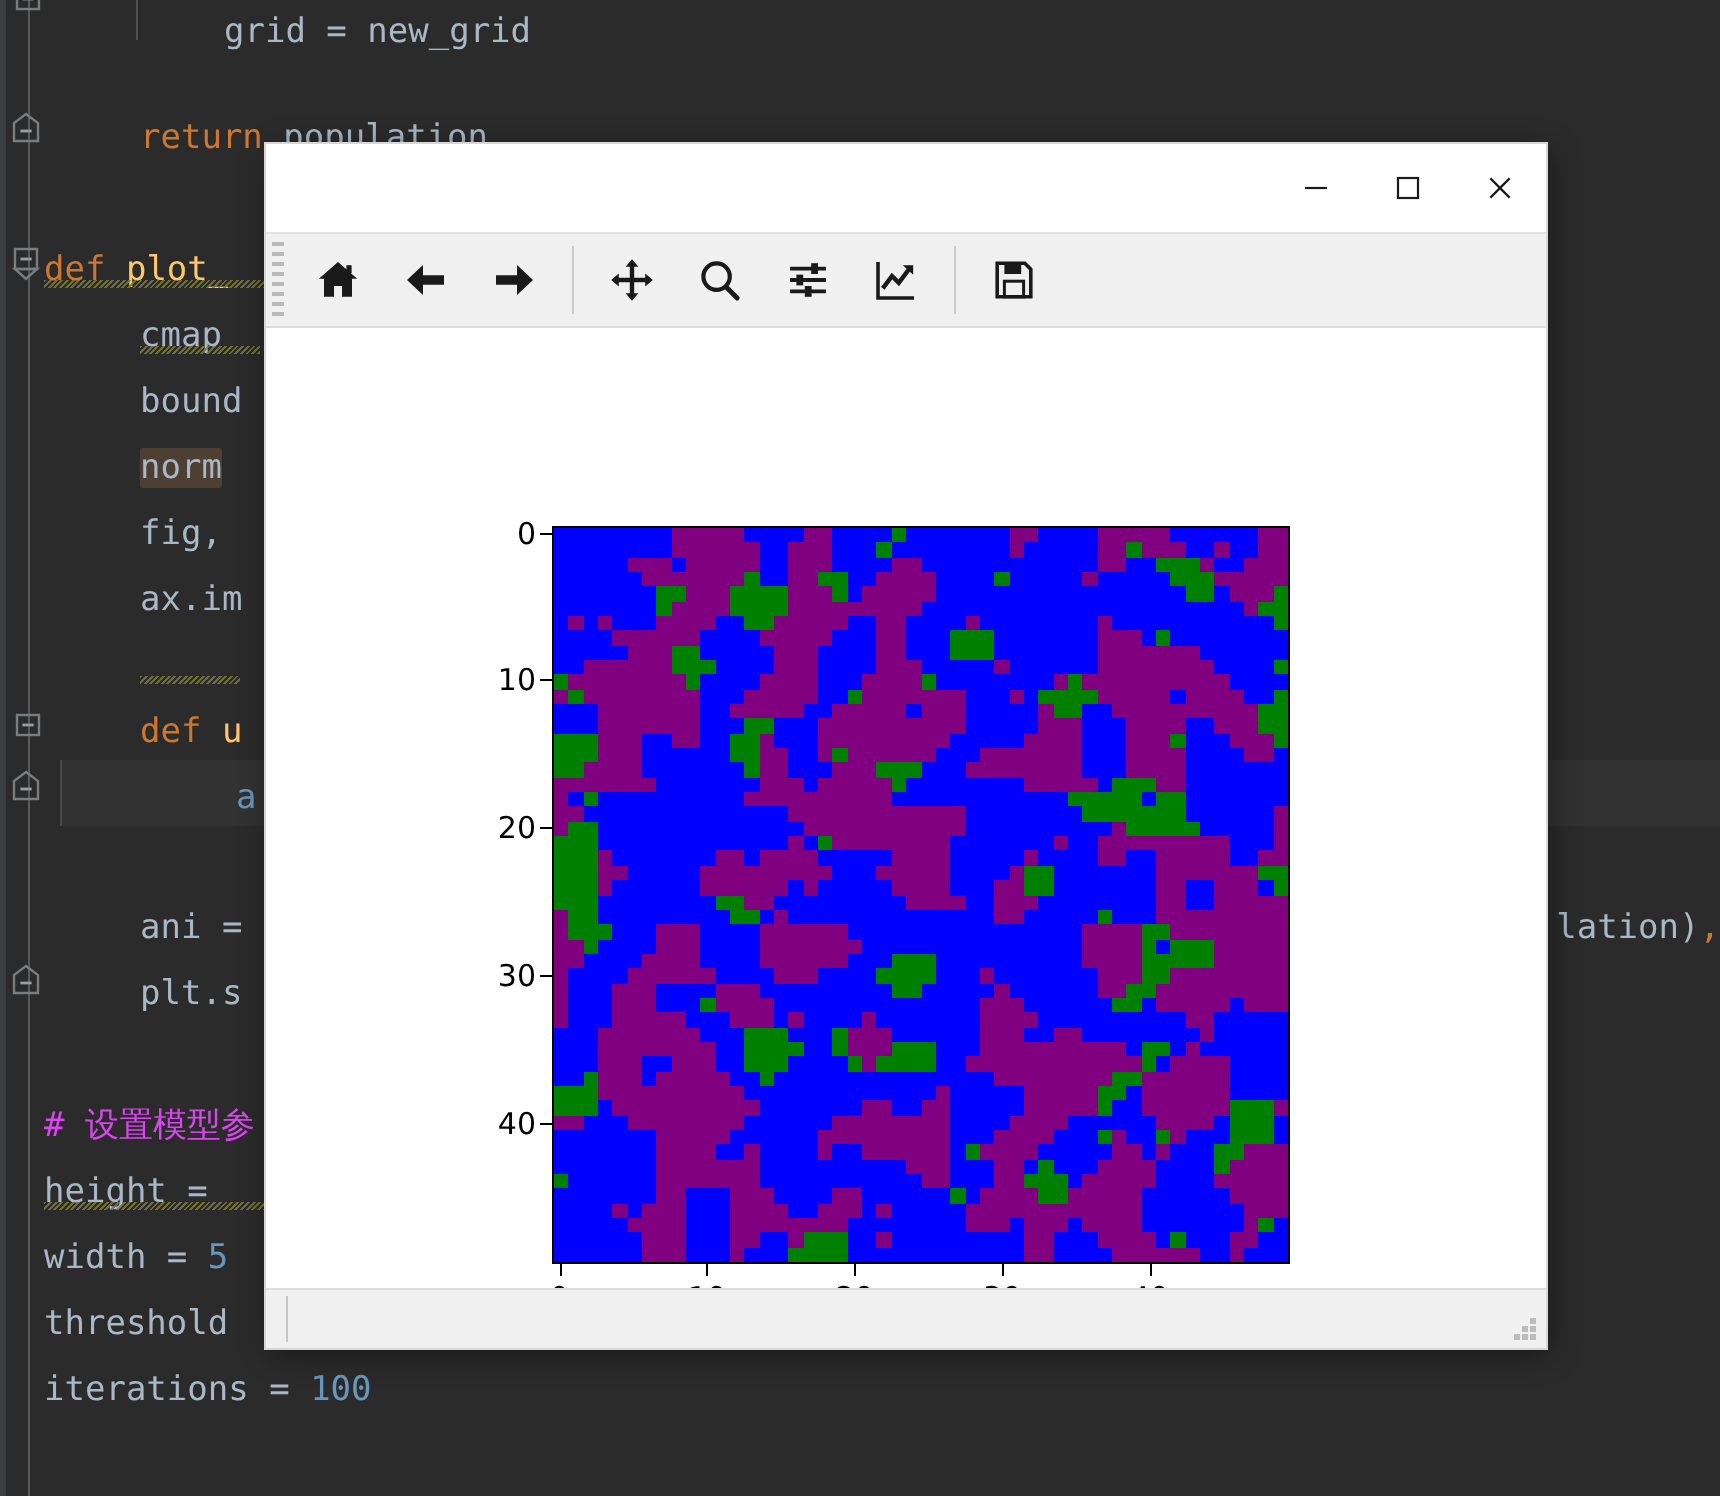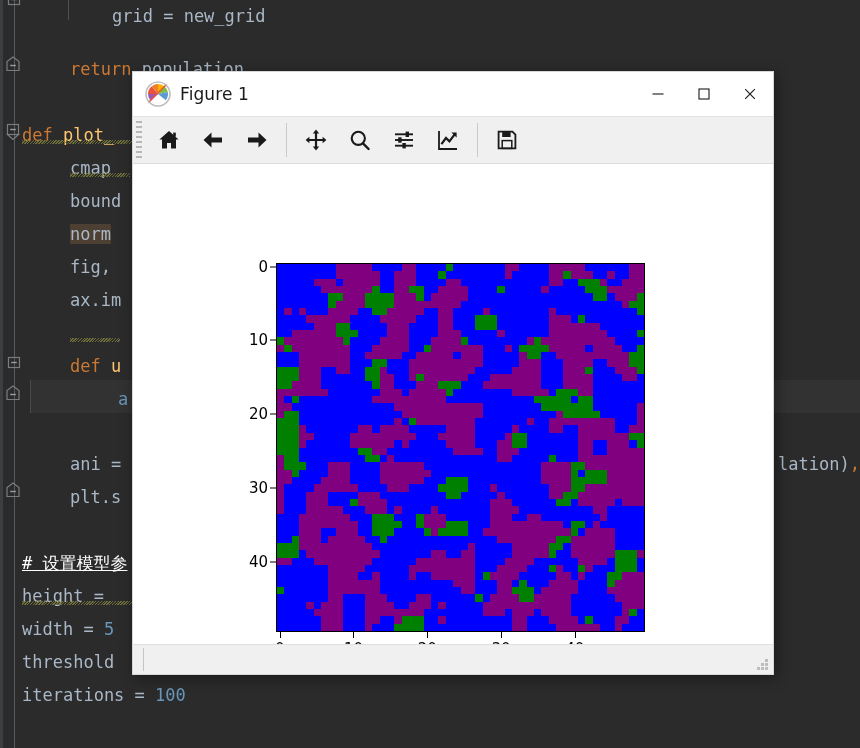--- a/index.html
+++ b/index.html
@@ -49,21 +49,21 @@
     left: 22px;
     height: 33px;
     line-height: 33px;
   }
   .code-line.right-frag { left: auto; right: 0; }
 
   .k-kw      { color: #cc7832; }
   .k-def     { color: #ffc66d; }
   .k-plain   { color: #a9b7c6; }
   .k-num     { color: #6897bb; }
-  .k-comment { color: #ffffff; text-decoration: underline; }
+  .k-comment { color: #d946ef; }
   .k-orange  { color: #cc7832; }
 
   .hl-occurrence {
     background: #4e3f33;
     border-radius: 1px;
   }
 
   
   #current-line-band {
     position: absolute; left: 30px; top: 380px; width: 830px; height: 33px;
@@ -268,36 +268,20 @@
         </svg>
       </div>
     </div>
 
   <div id="code"><div class="code-line" style="top: 0px; left: 112px;"><span class="k-plain">grid = new_grid</span></div><div class="code-line" style="top: 53px; left: 70px;"><span class="k-kw">return </span><span class="k-plain">population</span></div><div class="code-line" style="top: 119px; left: 22px;"><span class="k-kw">def </span><span class="k-def">plot_</span></div><div class="code-line" style="top: 152px; left: 70px;"><span class="k-plain">cmap</span></div><div class="code-line" style="top: 185px; left: 70px;"><span class="k-plain">bound</span></div><div class="code-line" style="top: 218px; left: 70px;"><span class="k-plain hl-occurrence">norm</span></div><div class="code-line" style="top: 251px; left: 70px;"><span class="k-plain">fig,</span></div><div class="code-line" style="top: 284px; left: 70px;"><span class="k-plain">ax.im</span></div><div class="code-line" style="top: 350px; left: 70px;"><span class="k-kw">def </span><span class="k-def">u</span></div><div class="code-line" style="top: 383px; left: 118px;"><span class="k-num">a</span></div><div class="code-line" style="top: 448px; left: 70px;"><span class="k-plain">ani = </span></div><div class="code-line" style="top: 481px; left: 70px;"><span class="k-plain">plt.s</span></div><div class="code-line" style="top: 547px; left: 22px;"><span class="k-comment"># 设置模型参</span></div><div class="code-line" style="top: 580px; left: 22px;"><span class="k-plain">height = </span></div><div class="code-line" style="top: 613px; left: 22px;"><span class="k-plain">width = </span><span class="k-num">5</span></div><div class="code-line" style="top: 646px; left: 22px;"><span class="k-plain">threshold</span></div><div class="code-line" style="top: 679px; left: 22px;"><span class="k-plain">iterations = </span><span class="k-num">100</span></div><div class="code-line right-frag" style="top: 448px;"><span class="k-plain">lation)</span><span class="k-orange">,</span></div><div class="squiggle" style="left: 22px; top: 140px; width: 112px;"></div><div class="squiggle" style="left: 22px; top: 601px; width: 152px;"></div><div class="squiggle" style="left: 70px; top: 173px; width: 60px;"></div><div class="squiggle" style="left: 70px; top: 338px; width: 50px;"></div></div>
 </div>
 
 <div id="figure-window">
 
   <div id="title-bar">
-    <div id="title-left">
-      <svg id="figure-icon" viewBox="0 0 26 26">
-        <circle cx="13" cy="13" r="12" fill="#ffffff" stroke="#c8c8c8" stroke-width="1.2"></circle>
-        <g transform="translate(13,13)">
-          <path d="M0 0 L0 -10 A10 10 0 0 1 6.2 -7.8 Z" fill="#ffb400"></path>
-          <path d="M0 0 L6.2 -7.8 A10 10 0 0 1 9.8 -2 Z" fill="#7fbf3f"></path>
-          <path d="M0 0 L9.8 -2 A10 10 0 0 1 7.8 6.2 Z" fill="#5b9bd5"></path>
-          <path d="M0 0 L-10 0 A10 10 0 0 1 -6.2 -7.8 Z" fill="#e8533a"></path>
-          <path d="M0 0 L-6.2 -7.8 A10 10 0 0 1 0 -10 Z" fill="#f07f2a"></path>
-          <path d="M0 0 L-7.8 6.2 A10 10 0 0 1 -10 0 Z" fill="#9b59b6"></path>
-        </g>
-        <line x1="3.5" y1="21.5" x2="21.5" y2="3.5" stroke="#e8533a" stroke-width="1.6"></line>
-        <circle cx="13" cy="13" r="12" fill="none" stroke="#bdbdbd" stroke-width="1.2"></circle>
-      </svg>
-      <span id="title-text">Figure 1</span>
-    </div>
 
     <div id="window-controls">
       <div class="win-btn" id="btn-min">
         <svg width="16" height="16" viewBox="0 0 16 16">
           <line x1="2.5" y1="8" x2="13.5" y2="8" stroke="#1a1a1a" stroke-width="1.1"></line>
         </svg>
       </div>
       <div class="win-btn" id="btn-max">
         <svg width="16" height="16" viewBox="0 0 16 16">
           <rect x="3" y="3" width="10" height="10" fill="none" stroke="#1a1a1a" stroke-width="1.1"></rect>

